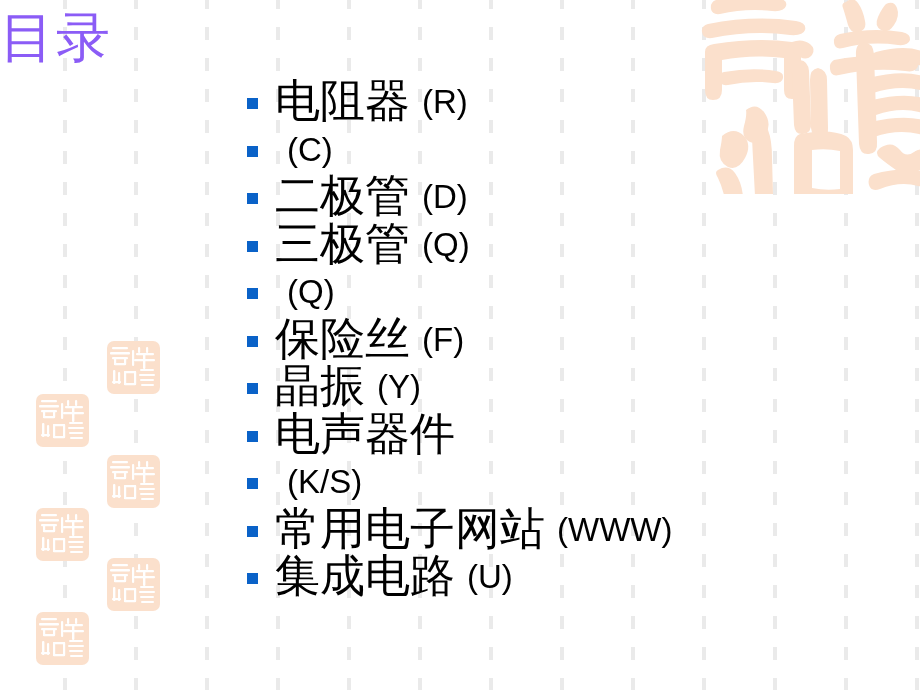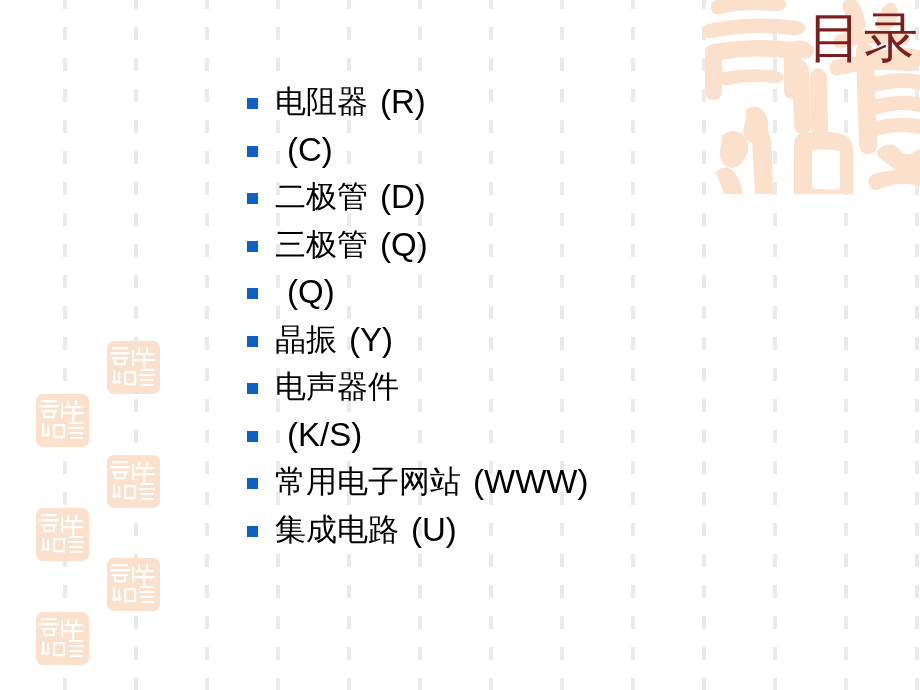--- a/index.html
+++ b/index.html
@@ -49,22 +49,22 @@
   .seal-small {
     border-radius: 7px;
   }
 
   
   #title {
     position: absolute;
     left: 0;
     top: 8px;
     width: 920px;
-    text-align: right;
-    color: #7f1d1d;
+    text-align: left;
+    color: #8b5cf6;
     font-size: 54px;
     line-height: 60px;
     font-family: "Liberation Serif", "DejaVu Serif", serif;
     letter-spacing: 2px;
     white-space: nowrap;
   }
 
   
   #toc-list {
     position: absolute;
@@ -92,21 +92,21 @@
     position: absolute;
     left: 4px;
     top: 20px;
     width: 11px;
     height: 11px;
     background: #0a62c8;
   }
 
   .item-cn {
     font-family: Liberation Serif, serif;
-    font-size: 31px;
+    font-size: 45px;
   }
 
   .item-code {
     font-family: "Liberation Sans", "DejaVu Sans", sans-serif;
     font-size: 33px;
     margin-left: 12px;
   }
 </style>
 </head>
 <body>
@@ -362,20 +362,25 @@
         <span class="bullet"></span>
         <span class="item-cn">三极管</span>
         <span class="item-code">(Q)</span>
       </li>
       <li class="toc-item">
         <span class="bullet"></span>
         <span class="item-code">(Q)</span>
       </li>
       <li class="toc-item">
         <span class="bullet"></span>
+        <span class="item-cn">保险丝</span>
+        <span class="item-code">(F)</span>
+      </li>
+      <li class="toc-item">
+        <span class="bullet"></span>
         <span class="item-cn">晶振</span>
         <span class="item-code">(Y)</span>
       </li>
       <li class="toc-item">
         <span class="bullet"></span>
         <span class="item-cn">电声器件</span>
       </li>
       <li class="toc-item">
         <span class="bullet"></span>
         <span class="item-code">(K/S)</span>

